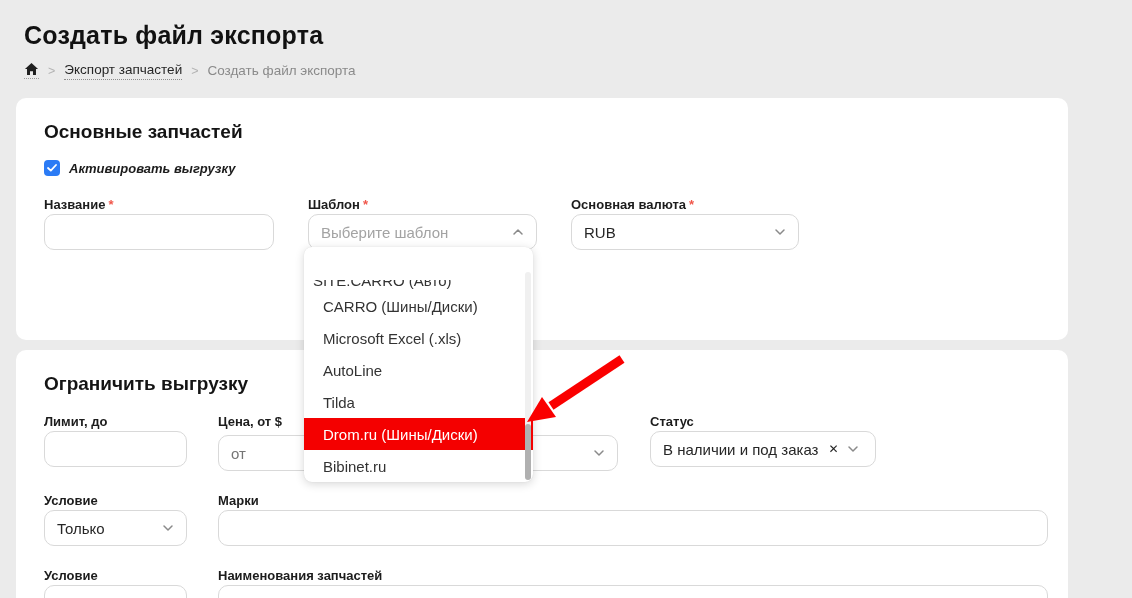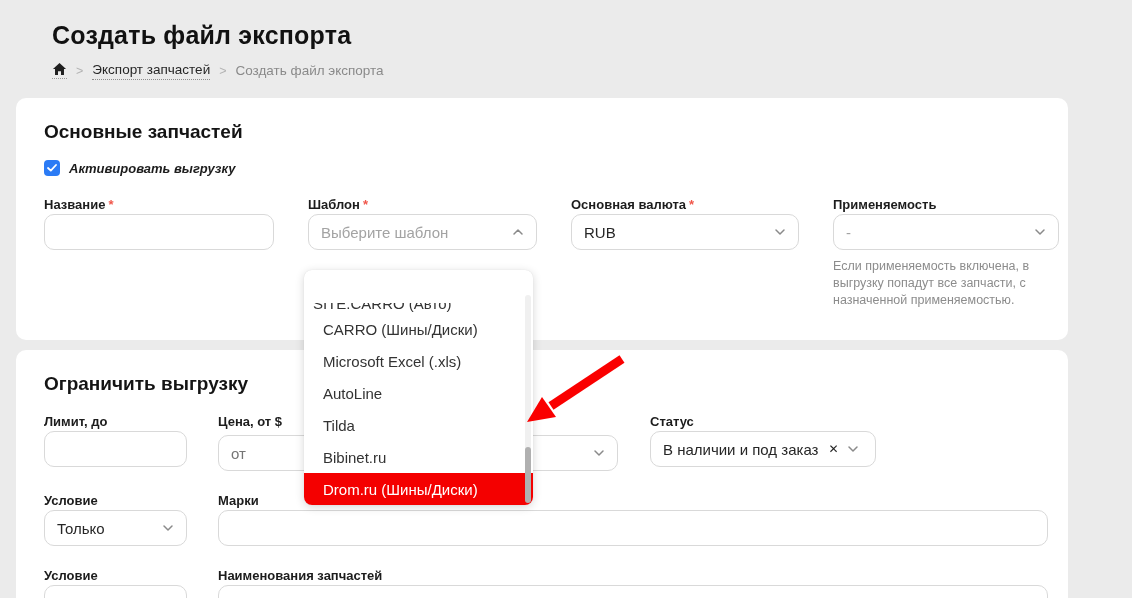--- a/index.html
+++ b/index.html
@@ -6,21 +6,21 @@
   html, body { width: 1132px; height: 598px; }
   body {
     font-family: "Liberation Sans", "DejaVu Sans", sans-serif;
     background: #ebebeb;
     overflow: hidden;
     color: #1f1f1f;
   }
   .page { position: relative; width: 1132px; height: 598px; }
 
   
-  .page-header { padding: 20px 24px 0 24px; margin-left: 28px; }
+  .page-header { padding: 20px 24px 0 24px; }
   .page-title { font-size: 25px; font-weight: 700; color: #111; line-height: 30px; letter-spacing: .2px; }
   .breadcrumb { display: flex; align-items: center; margin-top: 12px; font-size: 13.5px; height: 17px; }
   .bc-home { display: inline-flex; align-items: flex-start; border-bottom: 1px dotted #9a9a9a; padding-bottom: 2px; cursor: pointer; }
   .bc-home svg { display: block; }
   .bc-sep { color: #b3b3b3; margin: 0 9px; font-size: 12.5px; }
   .bc-link { color: #262626; text-decoration: none; border-bottom: 1px dotted #8c8c8c; padding-bottom: 2px; cursor: pointer; }
   .bc-current { color: #8a8a8a; }
 
   
   .card {
@@ -80,21 +80,21 @@
   .price-select { width: 200px; }
   .f-status { width: 226px; }
   .status-select { justify-content: flex-start; }
   .status-select .value { flex: 0 1 auto; white-space: nowrap; }
   .clear-x { font-size: 12px; font-weight: 700; color: #1f1f1f; margin-left: 10px; cursor: pointer; }
   .f-cond { width: 143px; margin-right: 31px; }
   .f-brands { width: 830px; }
 
   
   .dropdown-panel {
-    position: absolute; left: 304px; top: 270px;
+    position: absolute; left: 304px; top: 247px;
     width: 229px; height: 235px;
     background: #fff; border-radius: 8px;
     box-shadow: 0 2px 10px rgba(0,0,0,.16), 0 0 1px rgba(0,0,0,.12);
     overflow: hidden; z-index: 10;
   }
   .dd-clip { height: 10px; margin-top: 33px; overflow: hidden; }
   .dd-clip .dd-clip-text {
     display: block; margin-top: -7px;
     font-size: 15px; line-height: 15px; color: #333; padding-left: 9px;
   }
@@ -171,32 +171,20 @@
         <div class="field-label"><span>Основная валюта</span><span class="req">*</span></div>
         <div class="control select">
           <span class="value">RUB</span>
           <span class="chev">
             <svg width="12" height="12" viewBox="0 0 12 12">
                 <polyline points="2,4 6,8 10,4" fill="none" stroke="#8a8a8a" stroke-width="1.5" stroke-linecap="round" stroke-linejoin="round"></polyline>
               </svg>
           </span>
         </div>
       </div>
-      <div class="field">
-        <div class="field-label"><span>Применяемость</span></div>
-        <div class="control select">
-          <span class="placeholder">-</span>
-          <span class="chev">
-            <svg width="12" height="12" viewBox="0 0 12 12">
-                <polyline points="2,4 6,8 10,4" fill="none" stroke="#8a8a8a" stroke-width="1.5" stroke-linecap="round" stroke-linejoin="round"></polyline>
-              </svg>
-          </span>
-        </div>
-        <div class="hint">Если применяемость включена, в выгрузку попадут все запчасти, с назначенной применяемостью.</div>
-      </div>
     </div>
   </section>
 
   <section class="card card-limit">
     <h2 class="card-title">Ограничить выгрузку</h2>
 
     <div class="row row-1">
       <div class="f-limit">
         <div class="field-label">Лимит, до</div>
         <input class="control" type="text" style="">
@@ -260,22 +248,22 @@
   </section>
 
   <div class="dropdown-panel">
     <div class="dd-clip">
       <span class="dd-clip-text">SITE.CARRO (Авто)</span>
     </div>
     <div class="dd-item">CARRO (Шины/Диски)</div>
     <div class="dd-item">Microsoft Excel (.xls)</div>
     <div class="dd-item">AutoLine</div>
     <div class="dd-item">Tilda</div>
+    <div class="dd-item highlighted">Drom.ru (Шины/Диски)</div>
     <div class="dd-item">Bibinet.ru</div>
-    <div class="dd-item highlighted">Drom.ru (Шины/Диски)</div>
     <div class="dd-track"></div>
     <div class="dd-thumb"></div>
   </div>
 
   <svg class="arrow-overlay" width="1132" height="598" viewBox="0 0 1132 598">
     <line x1="622" y1="359" x2="551" y2="406" stroke="#fa0000" stroke-width="9"></line>
     <polygon points="527,422 556,417 542,397" fill="#fa0000"></polygon>
   </svg>
 
 </div>

